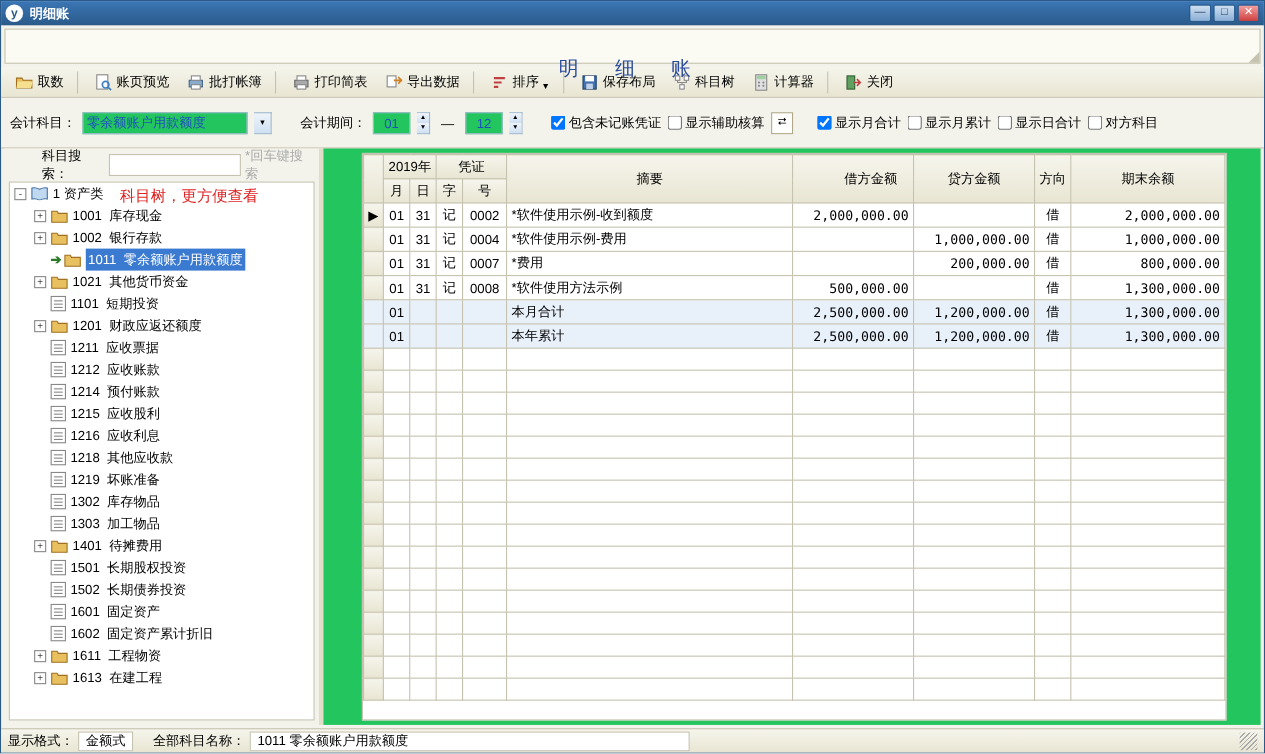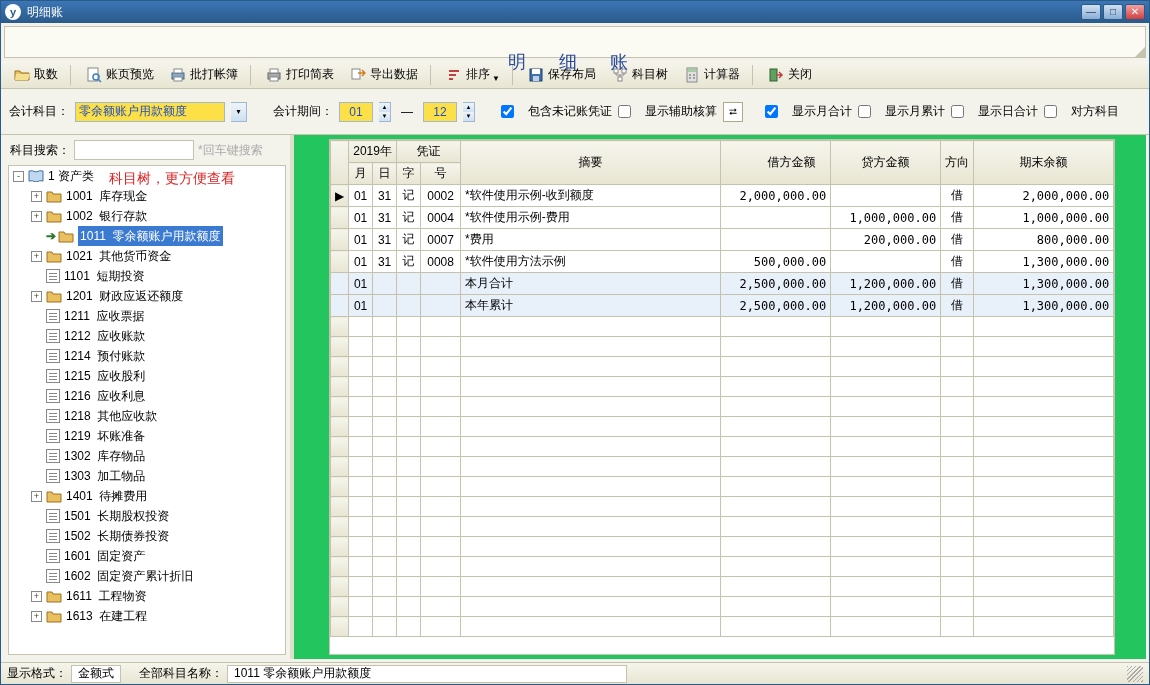--- a/index.html
+++ b/index.html
@@ -1,45 +1,45 @@
 <!DOCTYPE html>
 <html><head>
 <meta charset="utf-8">
 <style>
 * { box-sizing: border-box; margin: 0; padding: 0; font-family: "Microsoft YaHei", Arial, sans-serif; font-size: 12px; }
 body { background: #e5e3d5; overflow: hidden; }
 
 .window { width: 1150px; height: 685px; border: 1px solid #2a5a8a; background: #f4f3eb; display: flex; flex-direction: column; }
 .titlebar { height: 22px; background: linear-gradient(to bottom, #3b76b5, #2a5a8a); color: #fff; display: flex; align-items: center; padding: 0 4px; }
 .titlebar .icon-app { width: 16px; height: 16px; background: #fff; border-radius: 50%; color: #2a5a8a; font-weight: bold; text-align: center; line-height: 16px; margin-right: 6px; font-size:11px;}
-.titlebar .title-text { flex: 1; }
+.titlebar .title-text { flex: 1; font-weight: bold; }
 .titlebar .win-btn { width: 20px; height: 16px; margin-left: 2px; background: linear-gradient(to bottom,#d0e0f0,#8aaed6); border:1px solid #2a5a8a; border-radius:2px; text-align:center; line-height:13px; font-size:10px; color:#1a3a5a; cursor:pointer; }
 .titlebar .win-close { background: linear-gradient(to bottom,#f2a0a0,#d04040); color:#fff; }
 
 .header-big { height: 32px; background: #fbfaf3; border: 1px solid #c5c2af; margin: 3px; display:flex; align-items:center; justify-content:center; position:relative;}
 .header-big span { font-family: Liberation Sans, sans-serif; font-size: 18px; color: #2a4a9a; letter-spacing: 14px; margin-top: 40px; }
 .header-corner { position:absolute; bottom:0; right:0; width:0; height:0; border-left:10px solid transparent; border-bottom:10px solid #c5c2af;}
 
 .toolbar { height: 28px; background: linear-gradient(to bottom,#f6f5ec,#e8e5d2); border-bottom:1px solid #c5c2af; display:flex; align-items:center; padding: 0 6px; gap: 2px; }
 .tbtn { display:flex; align-items:flex-end; padding: 2px 6px; cursor:pointer; border:1px solid transparent; }
 .tbtn .ic { width:16px; height:16px; margin-right:4px; display:inline-block; }
 .sep { width:4px; height:20px; border-left:1px solid #c5c2af; margin:0 3px;}
 
 .filterbar { height: 46px; background:#f4f3eb; border-bottom:1px solid #c5c2af; display:flex; align-items:center; padding:0 8px; gap:6px;}
 .filterbar label { white-space:nowrap;}
-.filterbar input[type=text] { border:1px solid #a0b8d0; height:20px; padding:0 3px; background:#fde047;}
+.filterbar input[type=text] { border:1px solid #a0b8d0; height:20px; padding:0 3px; background:#22c55e;}
 .drop-btn { width:16px; height:20px; border:1px solid #a0b8d0; border-left:none; background:linear-gradient(to bottom,#eef4fb,#cfe0f2); font-size:8px; text-align:center; line-height:18px; cursor:pointer;}
 .spin { width:12px; height:20px; border:1px solid #a0b8d0; border-left:none; display:flex; flex-direction:column;}
 .spin div{flex:1; background:linear-gradient(to bottom,#eef4fb,#cfe0f2); font-size:6px; text-align:center; line-height:8px; cursor:pointer;}
-.chk { display:flex; align-items:center; gap:14px;}
+.chk { display:flex; align-items:center; gap:3px;}
 .icbtn { width:20px; height:20px; border:1px solid #b0a888; background:#fff; cursor:pointer; font-size:10px;}
 
 .main { flex:1; display:flex; margin: 0 3px 3px 3px; min-height:0;}
 .left-panel { width:290px; background:#f4f3eb; border-right:4px solid #e0ddc8; display:flex; flex-direction:column;}
-.search-row { height:30px; display:flex; align-items:center; padding:0 6px; gap:4px;}
+.search-row { height:30px; display:flex; align-items:center; padding:0 6px; gap:4px;margin-left:28px;}
 .search-row input{ border:1px solid #c5c2af; height:20px; width:120px; padding:0 3px;}
 .hint { color:#aaa; }
 .tree { flex:1; background:#fff; border:1px solid #c5c2af; margin:0 4px 4px 4px; overflow:auto; position:relative;}
 .tree-annot { position:absolute; top:4px; left:100px; color:#d22; font-family:KaiTi,serif; font-size:14px;}
 .tree ul{list-style:none; padding-left:16px;}
 .tree li{ white-space:nowrap; line-height:20px; display:flex; align-items:center;}
 .tree .exp { width:11px; height:11px; border:1px solid #888; font-size:9px; text-align:center; line-height:9px; margin-right:4px; color:#444; cursor:pointer; background:#fff;}
 .tree .noexp { width:11px; margin-right:4px;}
 .tree .ic-folder { width:16px; height:14px; margin-right:4px; display:inline-block; }
 .tree .ic-page { width:14px; height:14px; border:1px solid #888; margin-right:4px; background:#fff; position:relative; display:inline-block;}

